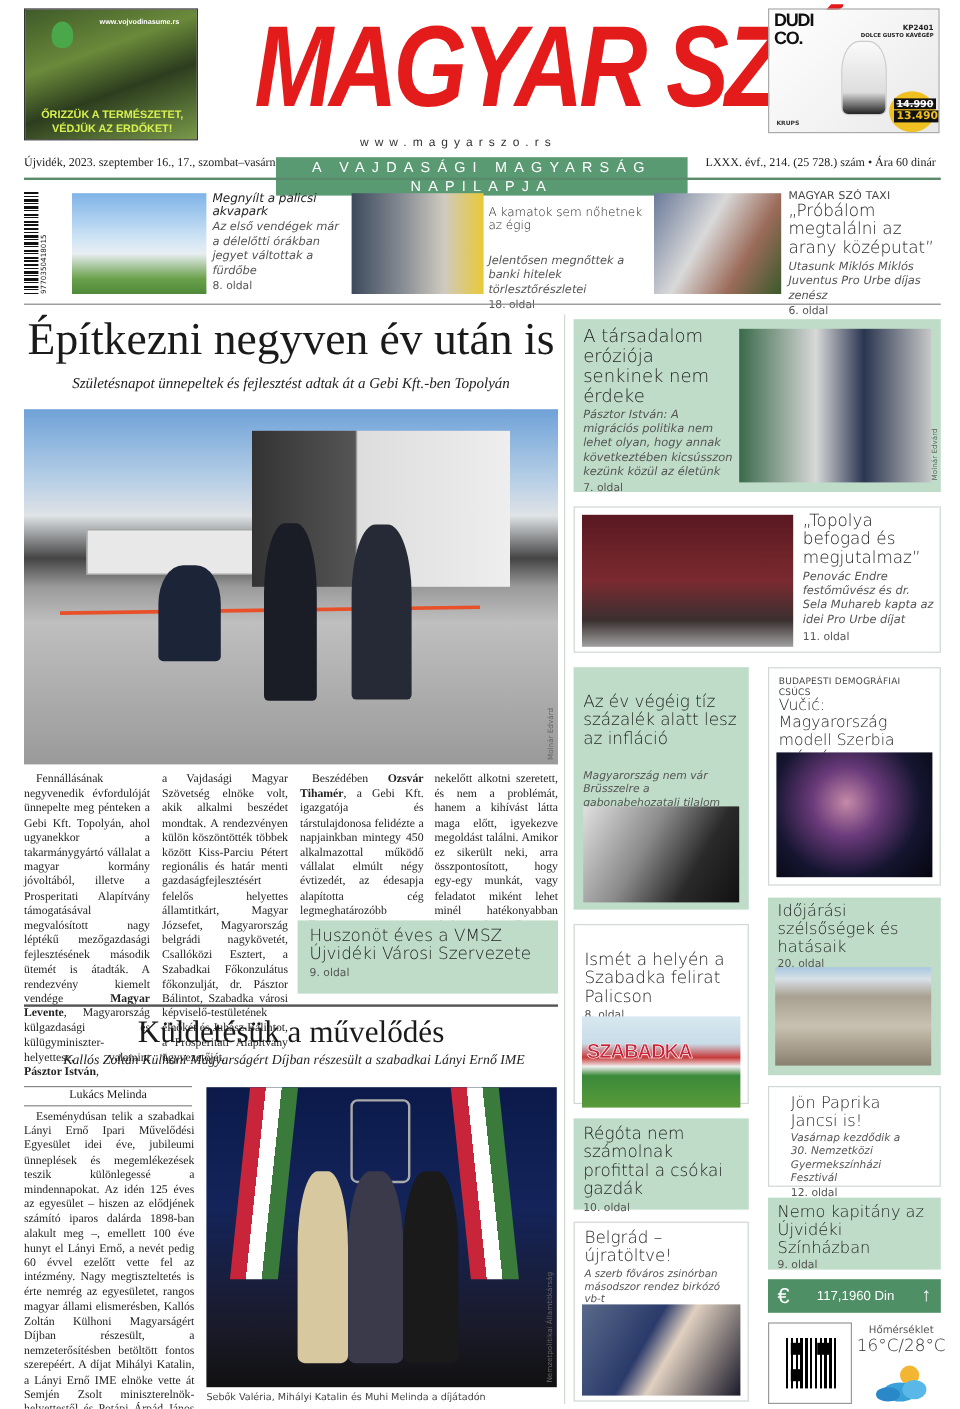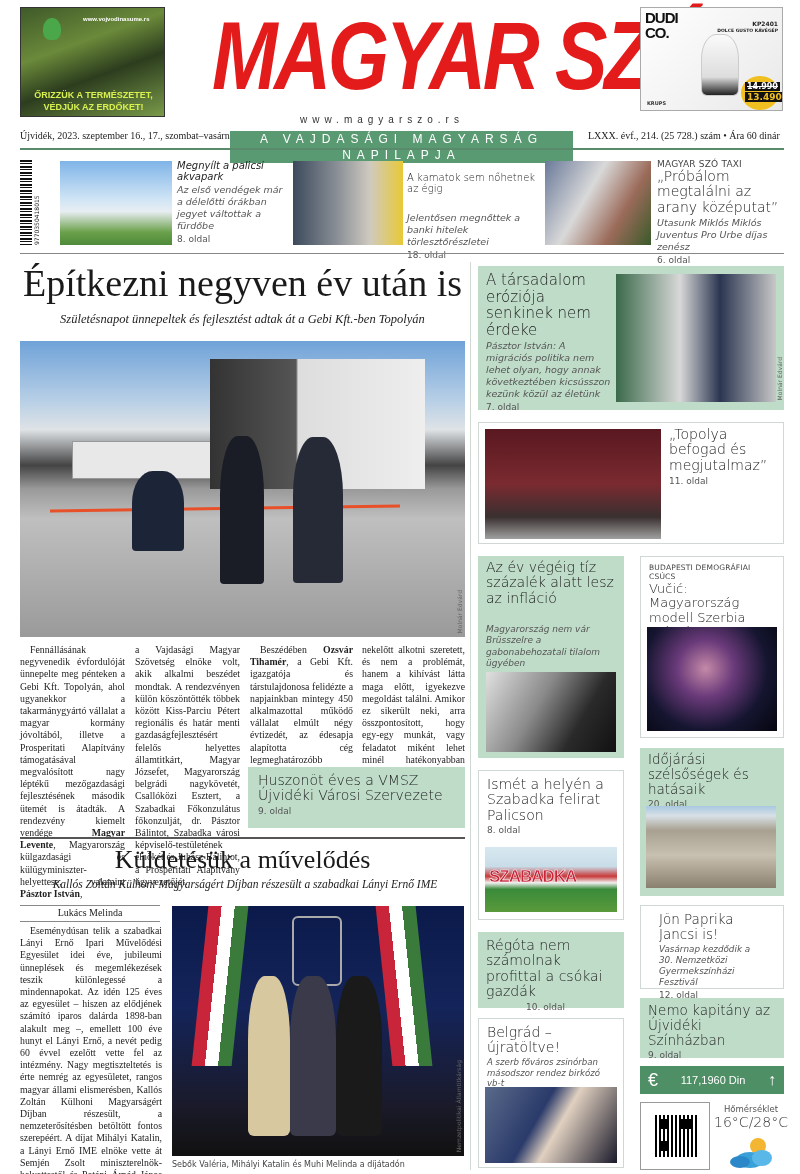--- a/index.html
+++ b/index.html
@@ -167,61 +167,62 @@
     <div class="page" style="margin-top:3px;">7. oldal</div>
   </div>
   <div class="abs photo img-speaker" style="left:138px;top:8px;width:160px;height:128px;"></div>
   <div class="credit" style="right:1px;bottom:10px;">Molnár Edvárd</div>
 </div>
 
 <div class="abs white-box" style="left:478px;top:422px;width:306px;height:122px;">
   <div class="abs photo img-stage" style="left:6px;top:6px;width:176px;height:110px;"></div>
   <div class="abs" style="left:190px;top:4px;width:112px;">
     <div class="hl" style="font-size:14px;">„Topolya befogad és megjutalmaz”</div>
+    <div class="sub" style="font-size:9.5px;margin-top:2px;">Penovác Endre festőművész és dr. Sela Muhareb kapta az idei Pro Urbe díjat</div>
     <div class="page" style="margin-top:3px;">11. oldal</div>
   </div>
 </div>
 
-<div class="abs green-box" style="left:478px;top:556px;width:146px;height:202px;padding:4px 8px;">
+<div class="abs green-box" style="left:478px;top:556px;width:146px;height:202px;padding:22px 8px;">
   <div class="hl" style="font-size:14px;">Az év végéig tíz százalék alatt lesz az infláció</div>
   <div class="sub" style="font-size:9px;margin-top:18px;">Magyarország nem vár Brüsszelre a gabonabehozatali tilalom ügyében</div>
   <div class="page" style="margin-top:2px;">3. oldal</div>
   <div class="photo img-orban" style="position:absolute;left:8px;top:116px;width:130px;height:80px;"></div>
 </div>
 
 <div class="abs white-box" style="left:640px;top:556px;width:144px;height:182px;padding:6px 8px;">
   <div class="kicker" style="font-size:7.5px;">BUDAPESTI DEMOGRÁFIAI CSÚCS</div>
   <div class="hl" style="font-size:13px;margin-top:1px;">Vučić: Magyarország modell Szerbia számára</div>
   <div class="page" style="margin-top:2px;">3. oldal</div>
   <div class="photo img-vucic" style="position:absolute;left:6px;top:70px;width:130px;height:104px;"></div>
 </div>
 
 <div class="abs green-box" style="left:640px;top:748px;width:144px;height:148px;padding:4px 8px;">
   <div class="hl" style="font-size:13.5px;">Időjárási szélsőségek és hatásaik</div>
   <div class="page" style="margin-top:2px;">20. oldal</div>
   <div class="photo img-river" style="position:absolute;left:6px;top:58px;width:130px;height:82px;"></div>
 </div>
 
-<div class="abs white-box" style="left:478px;top:770px;width:146px;height:150px;padding:6px 8px;">
+<div class="abs white-box" style="left:478px;top:770px;width:146px;height:150px;padding:22px 8px;">
   <div class="hl" style="font-size:14px;">Ismét a helyén a Szabadka felirat Palicson</div>
   <div class="page" style="margin-top:2px;">8. oldal</div>
-  <div class="photo img-szabadka" style="position:absolute;left:6px;top:76px;width:132px;height:65px;">
+  <div class="photo img-szabadka" style="position:absolute;left:6px;top:76px;width:132px;height:76px;">
     <div class="abs" style="left:4px;top:20px;font-size:17px;font-weight:900;color:#c8243a;letter-spacing:-1px;font-family:'Liberation Sans',sans-serif;-webkit-text-stroke:0.5px #fff;">SZABADKA</div>
   </div>
 </div>
 
 <div class="abs white-box" style="left:640px;top:905px;width:144px;height:84px;padding:6px 18px;">
   <div class="hl" style="font-size:13.5px;">Jön Paprika Jancsi is!</div>
   <div class="sub" style="font-size:8.8px;margin-top:2px;">Vasárnap kezdődik a 30. Nemzetközi Gyermekszínházi Fesztivál</div>
   <div class="page" style="margin-top:2px;">12. oldal</div>
 </div>
 
 <div class="abs green-box" style="left:478px;top:932px;width:146px;height:76px;padding:6px 8px;">
   <div class="hl" style="font-size:14px;">Régóta nem számolnak profittal a csókai gazdák</div>
-  <div class="page" style="margin-top:2px;margin-left:40px;">10. oldal</div>
+  <div class="page" style="margin-top:2px;">10. oldal</div>
 </div>
 
 <div class="abs green-box" style="left:640px;top:998px;width:144px;height:60px;padding:5px 8px;">
   <div class="hl" style="font-size:13.5px;">Nemo kapitány az Újvidéki Színházban</div>
   <div class="page" style="margin-top:2px;">9. oldal</div>
 </div>
 
 <div class="abs white-box" style="left:478px;top:1018px;width:146px;height:150px;padding:6px 8px;">
   <div class="hl" style="font-size:14px;">Belgrád – újratöltve!</div>
   <div class="sub" style="font-size:8.6px;margin-top:1px;">A szerb főváros zsinórban másodszor rendez birkózó vb-t</div>

